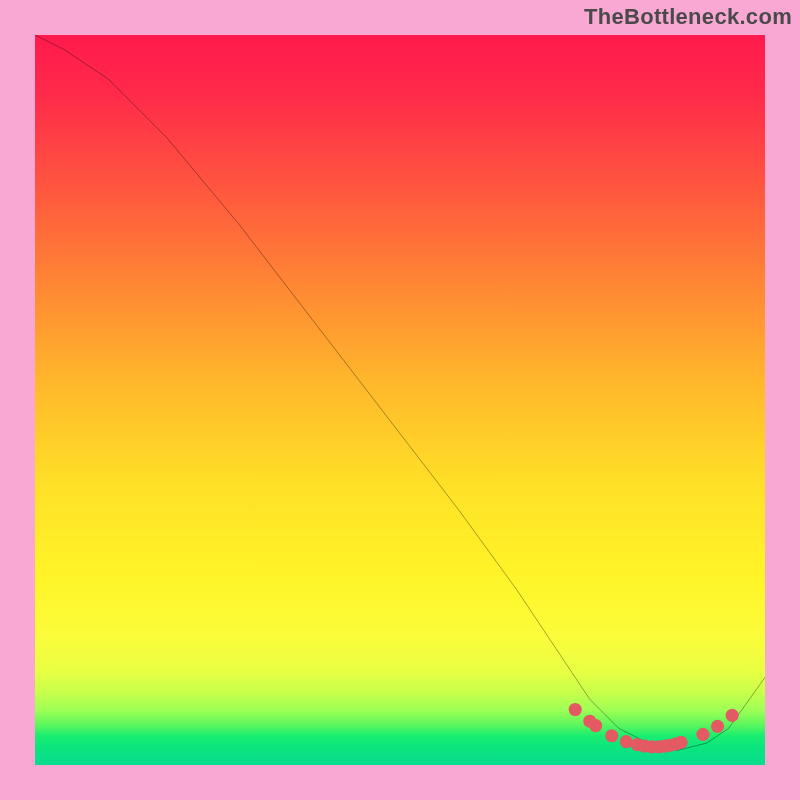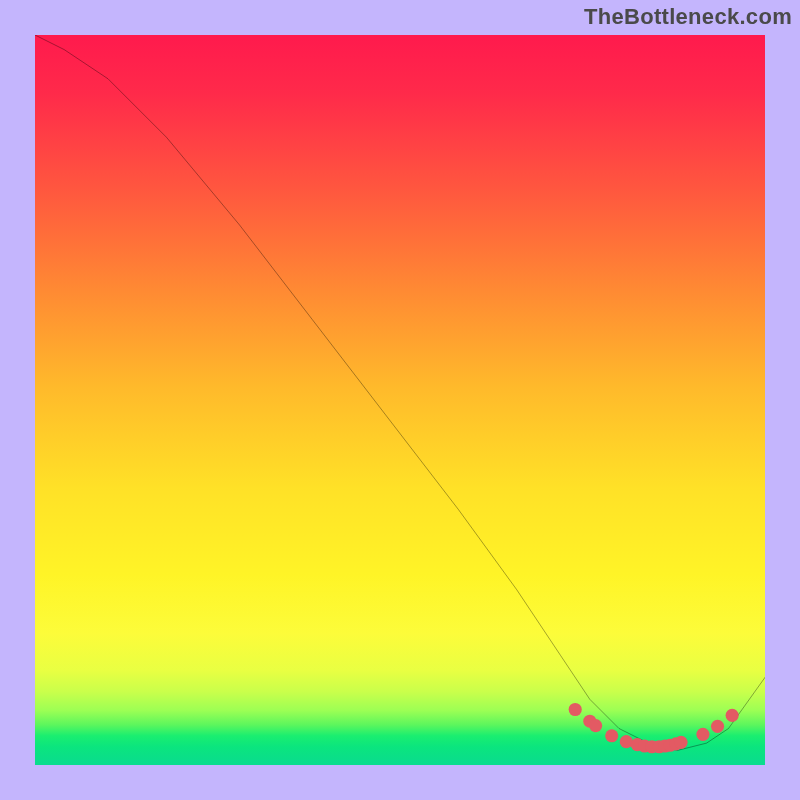--- a/index.html
+++ b/index.html
@@ -8,21 +8,21 @@
     width: 800px;
     height: 800px;
     background: #000;
     overflow: hidden;
     font-family: Arial, Helvetica, sans-serif;
   }
   .outer {
     position: relative;
     width: 800px;
     height: 800px;
-    background: #c4b5fd;
+    background: #f9a8d4;
   }
   .watermark {
     position: absolute;
     top: 4px;
     right: 8px;
     color: #4a4a4a;
     font-size: 22px;
     font-weight: 600;
     letter-spacing: 0.3px;
     z-index: 20;

